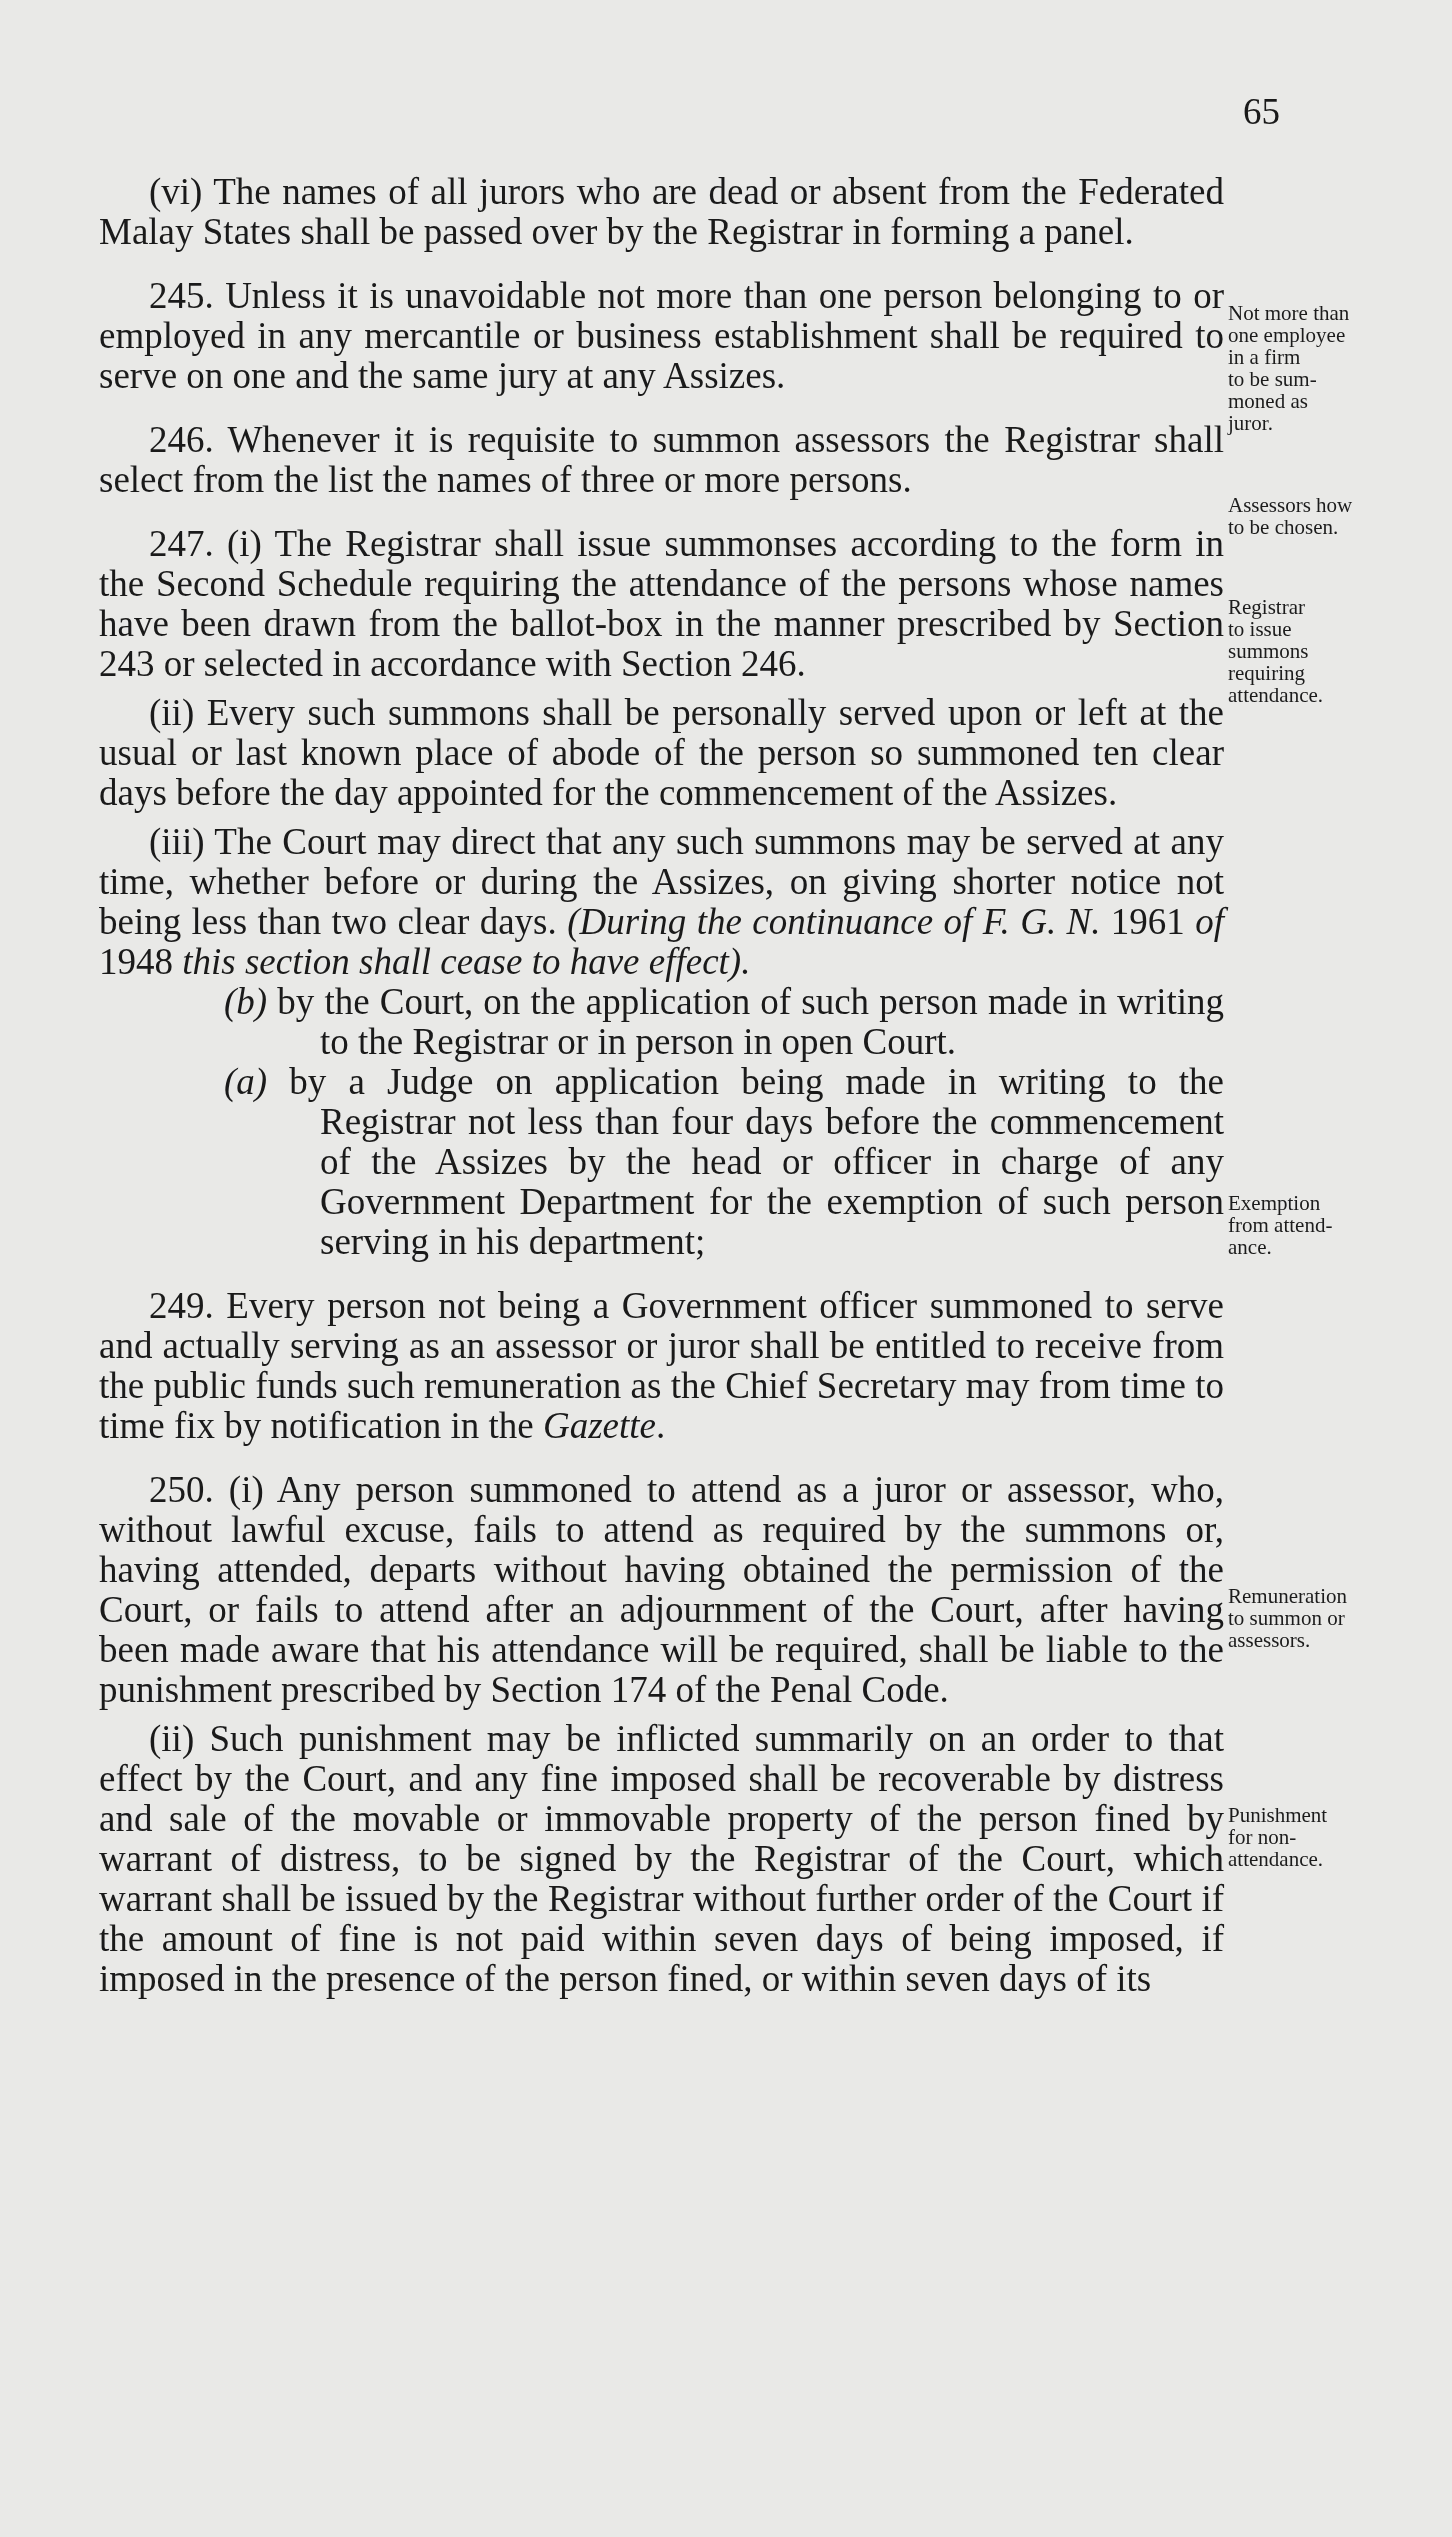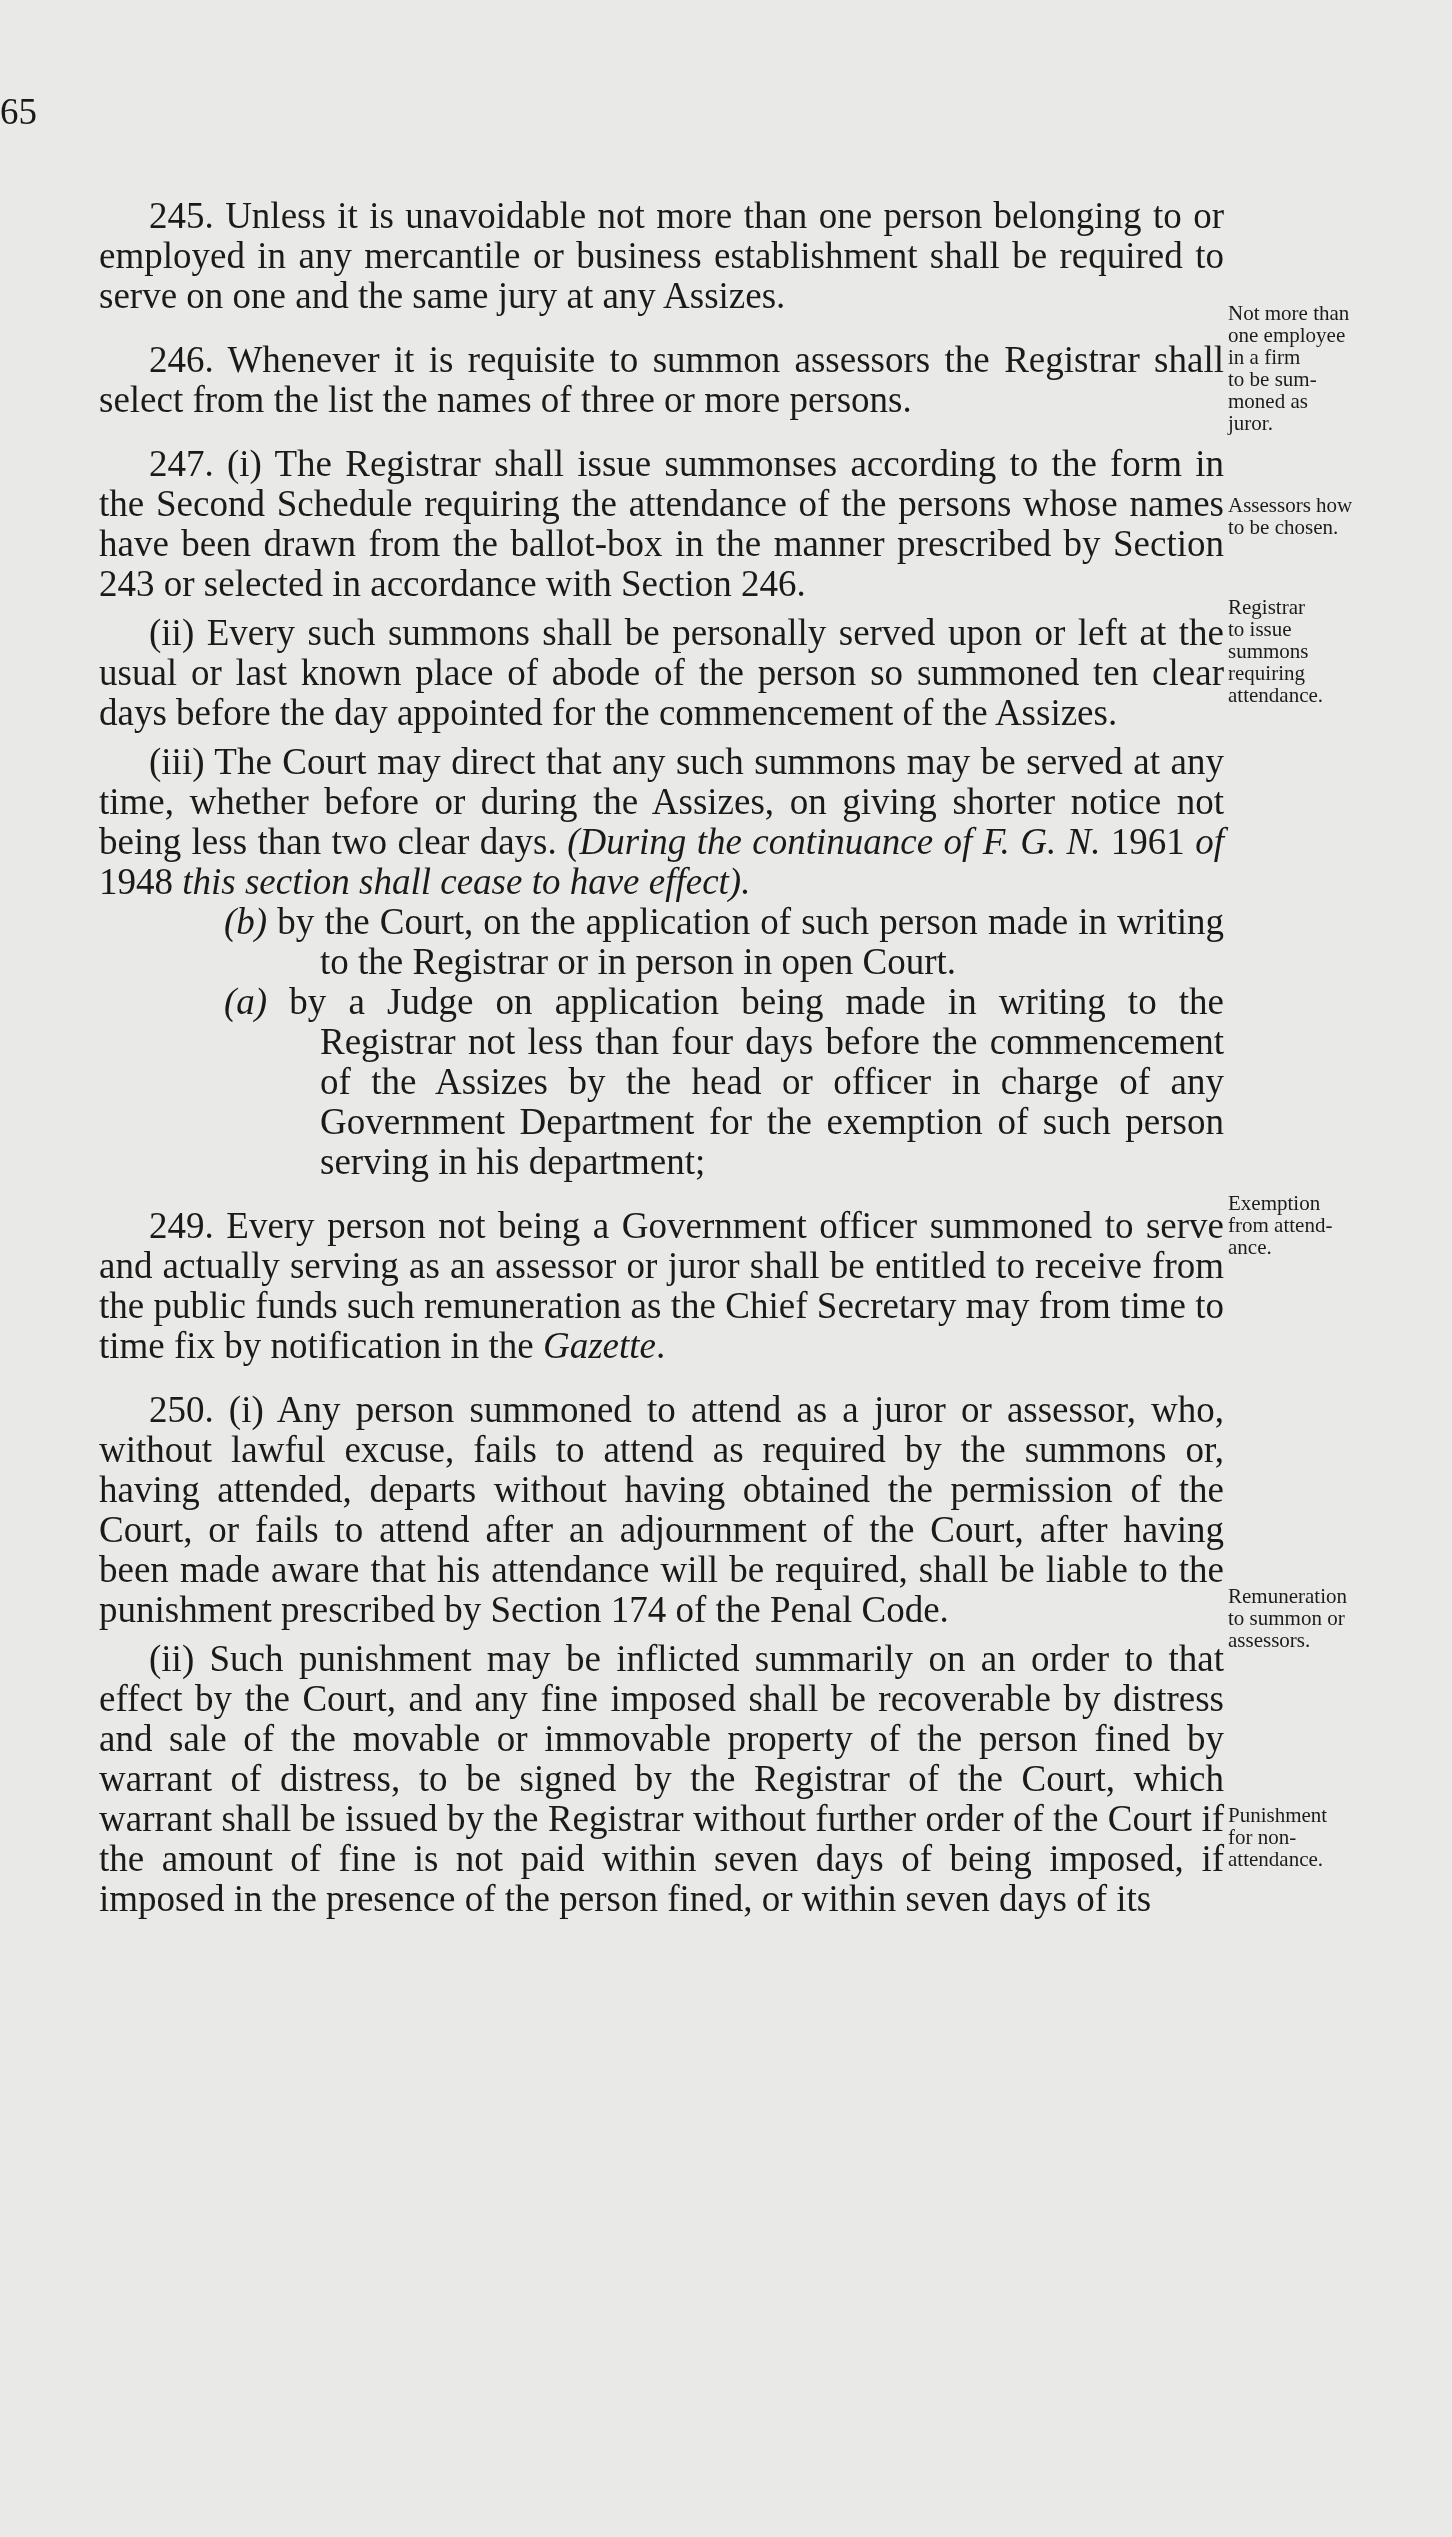--- a/index.html
+++ b/index.html
@@ -5,21 +5,21 @@
     html, body { margin: 0; padding: 0; }
     body {
       width: 1452px; height: 2538px;
       background: #e9e9e7;
       position: relative; overflow: hidden;
       font-family: "Liberation Serif", "DejaVu Serif", serif;
       color: #1a1a1a;
     }
     .page-number {
       position: absolute; top: 90px; left: 0; width: 1280px;
-      text-align: left; font-size: 37px;
+      text-align: right; font-size: 37px;
     }
     .main {
       position: absolute; left: 99px; top: 172px; width: 1125px;
       font-size: 37px; line-height: 40px; text-align: justify;
     }
     .main p { margin: 0; }
     .main p.sec { margin-top: 24px; }
     .main p.ind { text-indent: 50px; }
     .main p.sub { margin-top: 9.1px; }
     .num { font-weight: normal; }
@@ -33,20 +33,21 @@
       color: #1c1c1c;
     }
     .note span { display: block; }
   </style>
 </head>
 <body>
 
 <div class="page-number">65</div>
 
 <div class="main">
+  <p class="ind">(vi) The names of all jurors who are dead or absent from the Federated Malay States shall be passed over by the Registrar in forming a panel.</p>
 
   <p class="sec ind"><span class="num">245.</span><span> Unless it is unavoidable not more than one person belonging to or employed in any mercantile or business establishment shall be required to serve on one and the same jury at any Assizes.</span></p>
 
   <p class="sec ind"><span class="num">246.</span><span> Whenever it is requisite to summon assessors the Registrar shall select from the list the names of three or more persons.</span></p>
 
   <p class="sec ind"><span class="num">247.</span><span> (i) The Registrar shall issue summonses according to the form in the Second Schedule requiring the attendance of the persons whose names have been drawn from the ballot-box in the manner prescribed by Section 243 or selected in accordance with Section 246.</span></p>
   <p class="sub ind">(ii) Every such summons shall be personally served upon or left at the usual or last known place of abode of the person so summoned ten clear days before the day appointed for the commencement of the Assizes.</p>
   <p class="sub ind"><span>(iii) The Court may direct that any such summons may be served at any time, whether before or during the Assizes, on giving shorter notice not being less than two clear days. </span><span class="it">(During the continuance of F. G. N.</span><span> 1961 </span><span class="it">of</span><span> 1948 </span><span class="it">this section shall cease to have effect).</span></p>
 
   <p class="clause"><span class="it">(b)</span><span> by the Court, on the application of such person made in writing to the Registrar or in person in open Court.</span></p>

